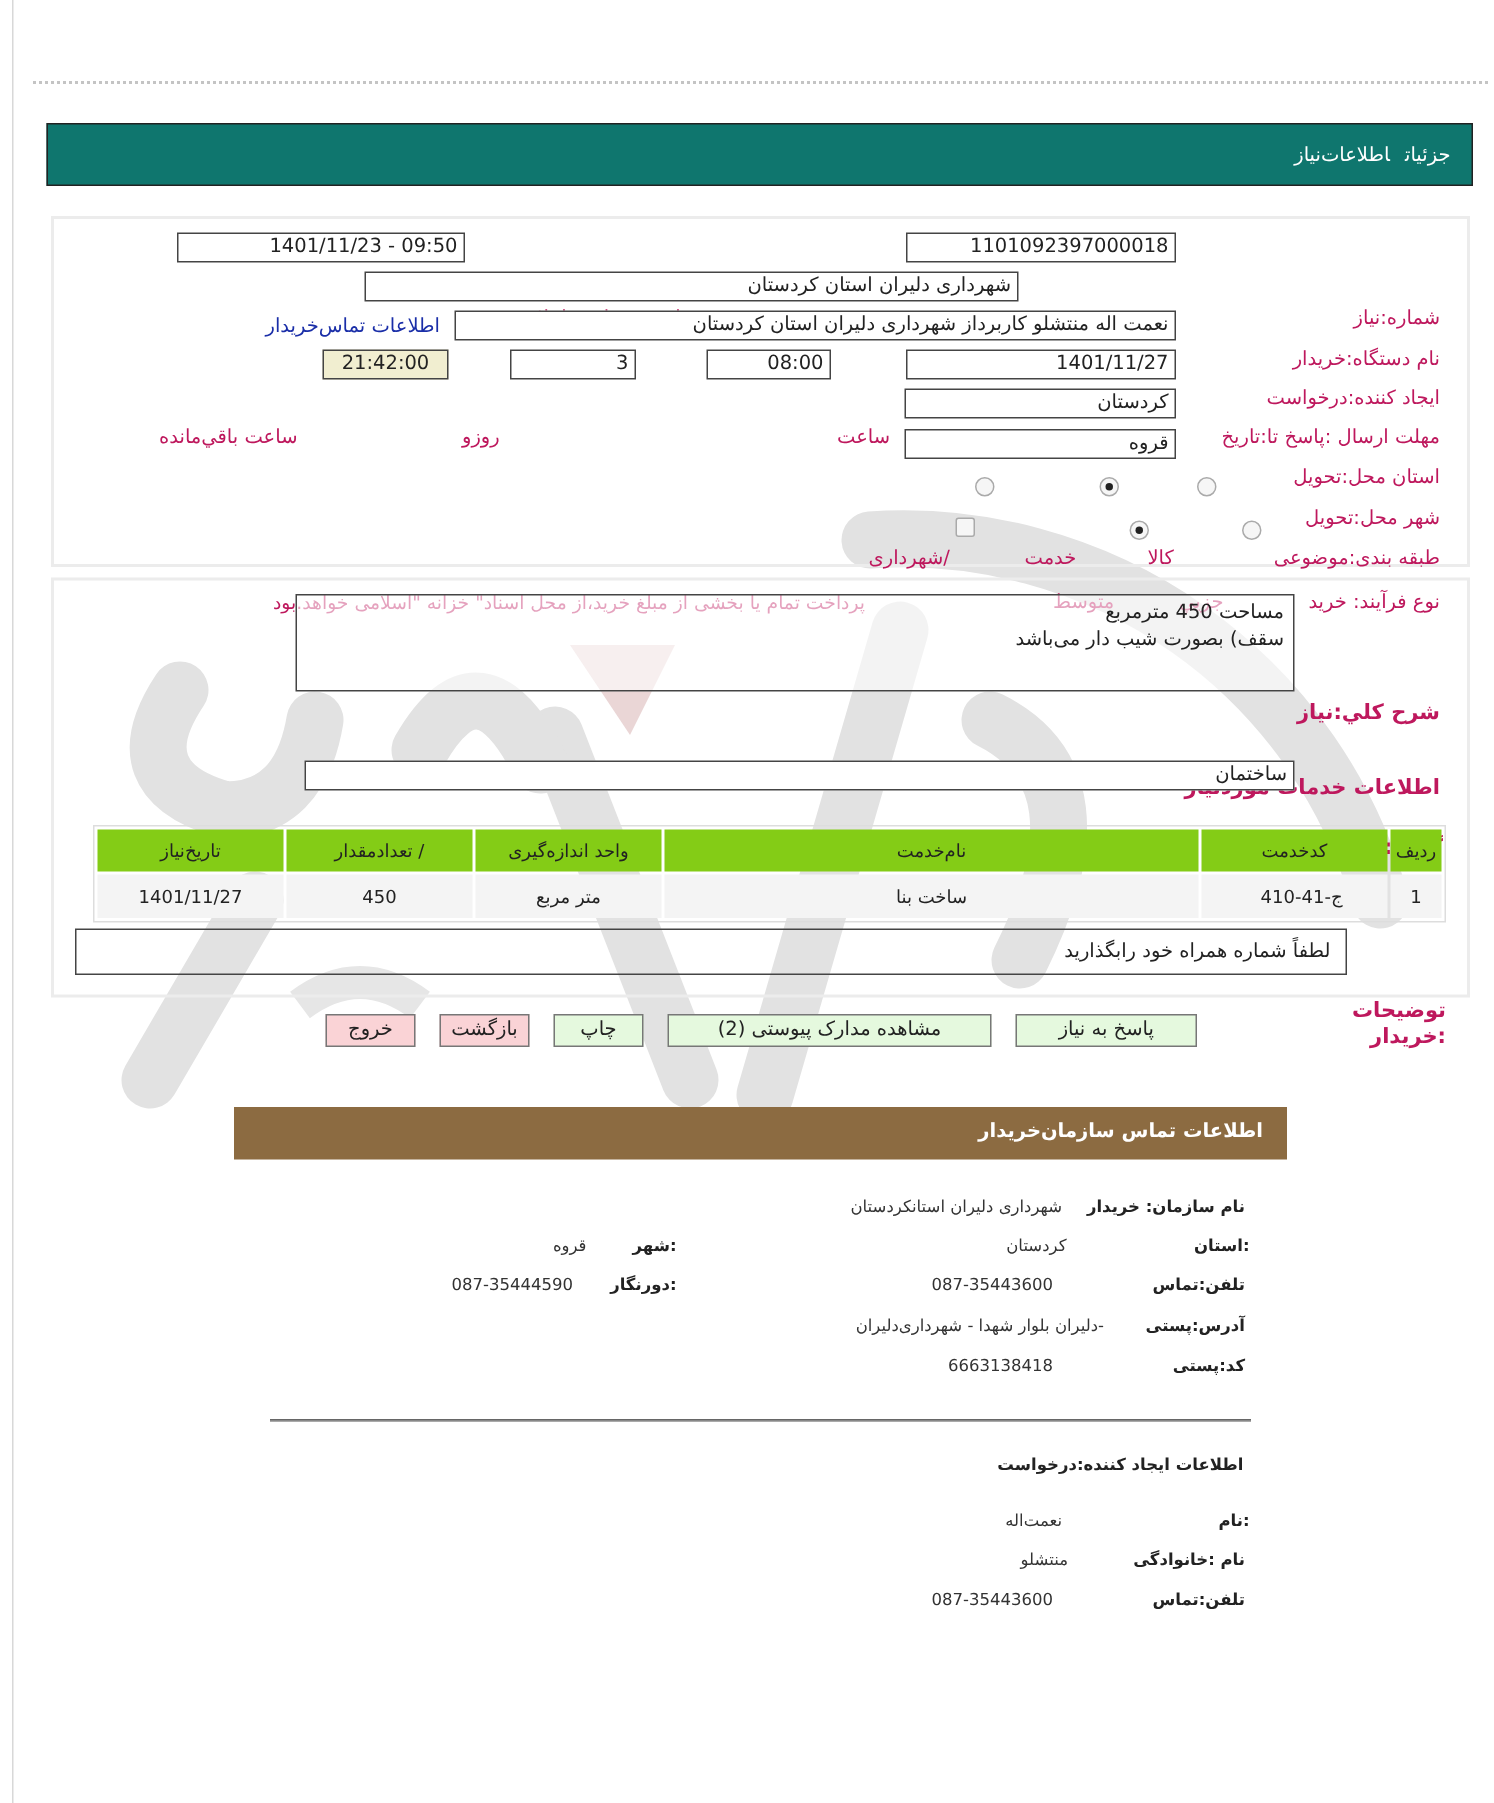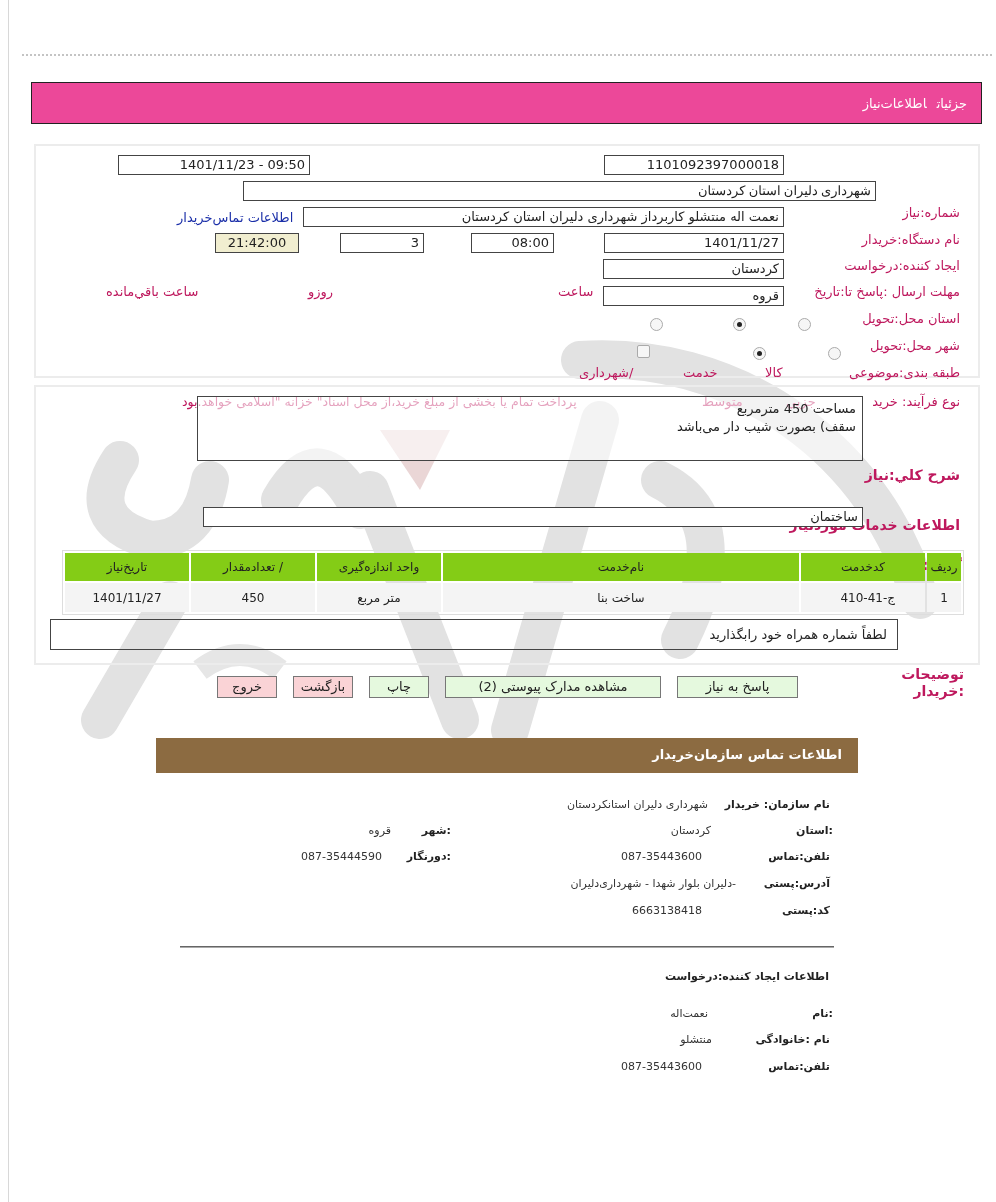--- a/index.html
+++ b/index.html
@@ -3,21 +3,21 @@
 <meta charset="utf-8">
 <style>
   html, body { margin:0; padding:0; background:#fff; }
   body { width:996px; height:1202px; position:relative; overflow:hidden;
          font-family:"DejaVu Sans", sans-serif; font-size:13px; color:#222; direction:rtl; }
   .leftline { position:absolute; left:8px; top:0; width:1px; height:1202px; background:#d8d8d8; }
   .dotted-sep { position:absolute; left:22px; top:54px; width:970px; height:0; border-top:2px dotted #c4c4c4; }
 
   .watermark { position:absolute; left:40px; top:340px; width:920px; height:400px; pointer-events:none; }
 
-  .header-bar { position:absolute; left:31px; top:82px; width:951px; height:42px; background:#ec4899;
+  .header-bar { position:absolute; left:31px; top:82px; width:951px; height:42px; background:#0f766e;
                 border:1px solid #222; box-sizing:border-box; }
   .header-bar .title { position:absolute; right:14px; top:13px; color:#fff; font-size:13px; }
   .header-bar .title span { margin-left:10px; }
 
   .panel { position:absolute; border:2px solid #ececec; box-sizing:border-box; background:transparent; }
   .p1 { left:34px; top:144px; width:946px; height:234px; }
   .p2 { left:34px; top:385px; width:946px; height:280px; }
 
   .lbl { position:absolute; font-size:13px; color:#be185d; white-space:nowrap;margin-top:47px; }
   .lbl.b { font-weight:bold; font-size:14px; }
@@ -80,21 +80,21 @@
 </div>
 
 <div class="panel p1"></div>
 
 <div class="lbl" style="right:36px;top:158px;">شماره:نياز</div>
 <div class="box" style="left:604px;top:155px;width:180px;text-align:right;">1101092397000018</div>
 <div class="lbl" style="left:305px;top:158px;">تاريخ و ساعت اعلان:عمومي</div>
 <div class="box" style="left:118px;top:155px;width:192px;text-align:right;">1401/11/23 - 09:50</div>
 
 <div class="lbl" style="right:36px;top:185px;">نام دستگاه:خريدار</div>
-<div class="box rt" style="left:243px;top:181px;width:633px;font-family:Liberation Serif, serif;">شهرداری دلیران استان کردستان</div>
+<div class="box rt" style="left:243px;top:181px;width:436px;">شهرداری دلیران استان کردستان</div>
 
 <div class="lbl" style="right:36px;top:211px;">ايجاد کننده:درخواست</div>
 <div class="box rt" style="left:303px;top:207px;width:481px;">نعمت اله منتشلو کاربرداز شهرداری دلیران استان کردستان</div>
 <div class="link" style="left:177px;top:210px;">اطلاعات تماس‌خريدار</div>
 
 <div class="lbl" style="right:36px;top:237px;">مهلت ارسال :پاسخ تا:تاريخ</div>
 <div class="box" style="left:604px;top:233px;width:180px;text-align:right;">1401/11/27</div>
 <div class="lbl" style="left:558px;top:237px;">ساعت</div>
 <div class="box" style="left:471px;top:233px;width:83px;text-align:right;">08:00</div>
 <div class="box" style="left:340px;top:233px;width:84px;text-align:right;">3</div>

